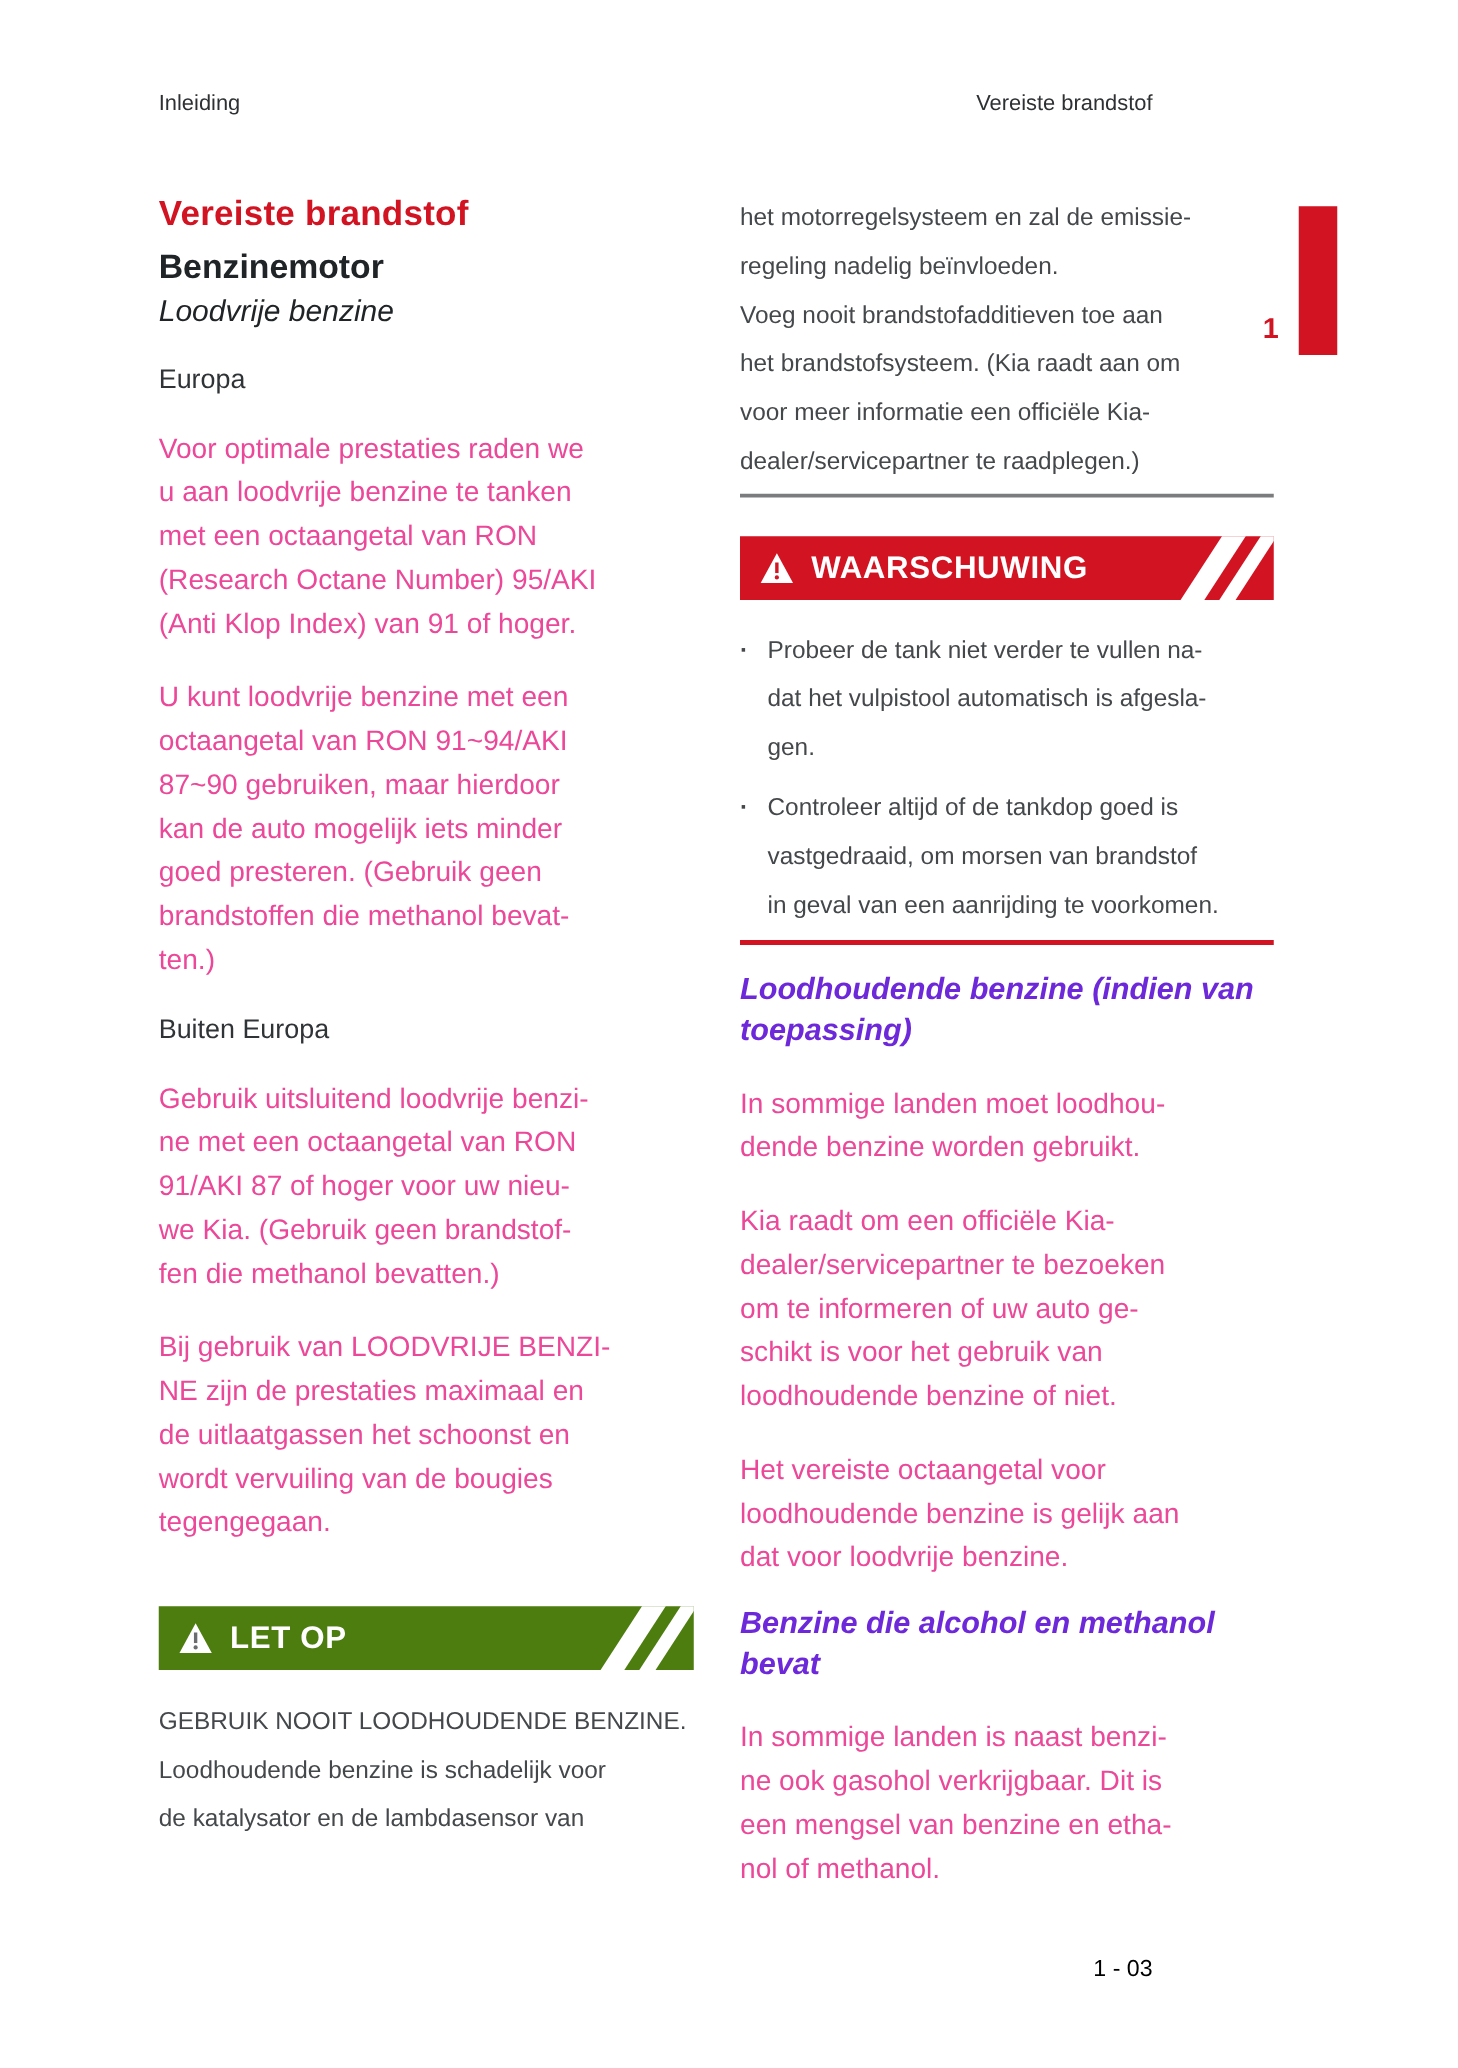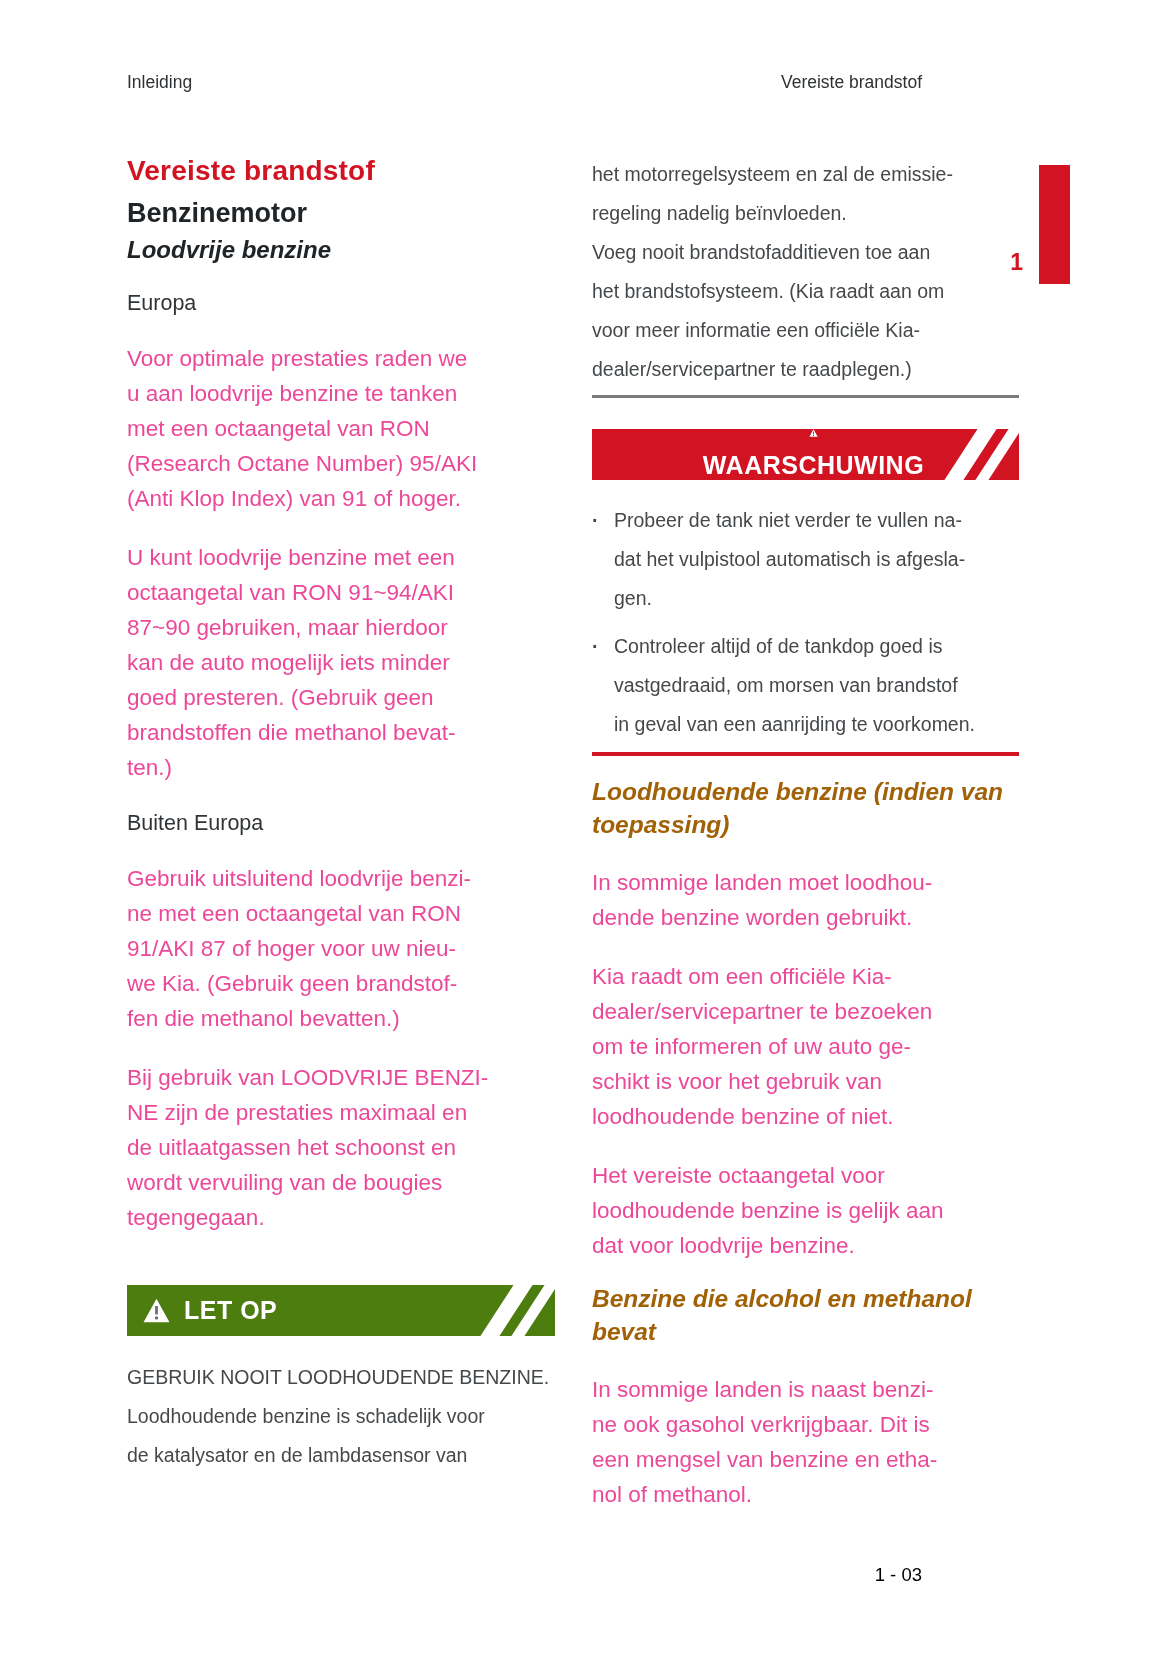--- a/index.html
+++ b/index.html
@@ -36,39 +36,39 @@
 
   .title-red {
     color:#d21322; font-weight:bold; font-size:28px; line-height:32px;
     letter-spacing:.2px;
   }
   .h-bold {
     color:#202427; font-weight:bold; font-size:27px; line-height:32px;
     margin-top:10px;
   }
   .h-bolditalic {
-    color:#202427; font-weight:bold; font-style:italic;
+    color:#202427; font-weight:normal; font-style:italic;
     font-size:24px; line-height:31px; margin-top:5px;
   }
   .h-region {
     color:#303437; font-size:21.5px; line-height:27px; margin-top:25px;
   }
   .para {
     font-size:22.5px; line-height:35px; color:#ec4899; margin-top:24px;
   }
   .note-text {
     font-size:19.5px; line-height:39px; color:#45484b; margin-top:22px;
   }
   
   .banner {
     position:relative; height:51px; overflow:hidden;
     display:flex; align-items:center; gap:14px; padding-left:16px;
   }
   .banner-caution { background:#4d7c0f; margin-top:50px; }
-  .banner-warning { background:#d21322; margin-top:31px;flex-direction:column; }
+  .banner-warning { background:#d21322; margin-top:31px; }
   .banner .label {
     color:#ffffff; font-weight:bold; font-size:25px; letter-spacing:.5px;
     position:relative; z-index:2;
   }
   .banner .tri { width:27px; height:25px; position:relative; z-index:2; }
   .stripe {
     position:absolute; top:-8px; bottom:-8px; background:#ffffff;
     transform:skewX(-33deg); z-index:1;
   }
   .stripe-a { width:19px; right:39px; }
@@ -80,21 +80,21 @@
   .blist { margin-top:21px; }
   .bullet {
     display:flex; font-size:19.5px; line-height:39px; color:#45484b;
     margin-top:9px;
   }
   .bullet .dot { width:22px; flex:0 0 22px; }
   .bullet .dot::before { content:"\00B7"; font-weight:bold; }
   
   .note-first { margin-top:0; }
   .h-sub2 {
-    color:#a16207; font-weight:bold; font-style:italic;
+    color:#6d28d9; font-weight:bold; font-style:italic;
     font-size:24.5px; line-height:33px; margin-top:19px;
   }
   .footer-pageno {
     position:absolute; right:148px; bottom:68px;
     font-size:18.5px; color:#000000;
   }
 </style>
 </head>
 <body>
 

